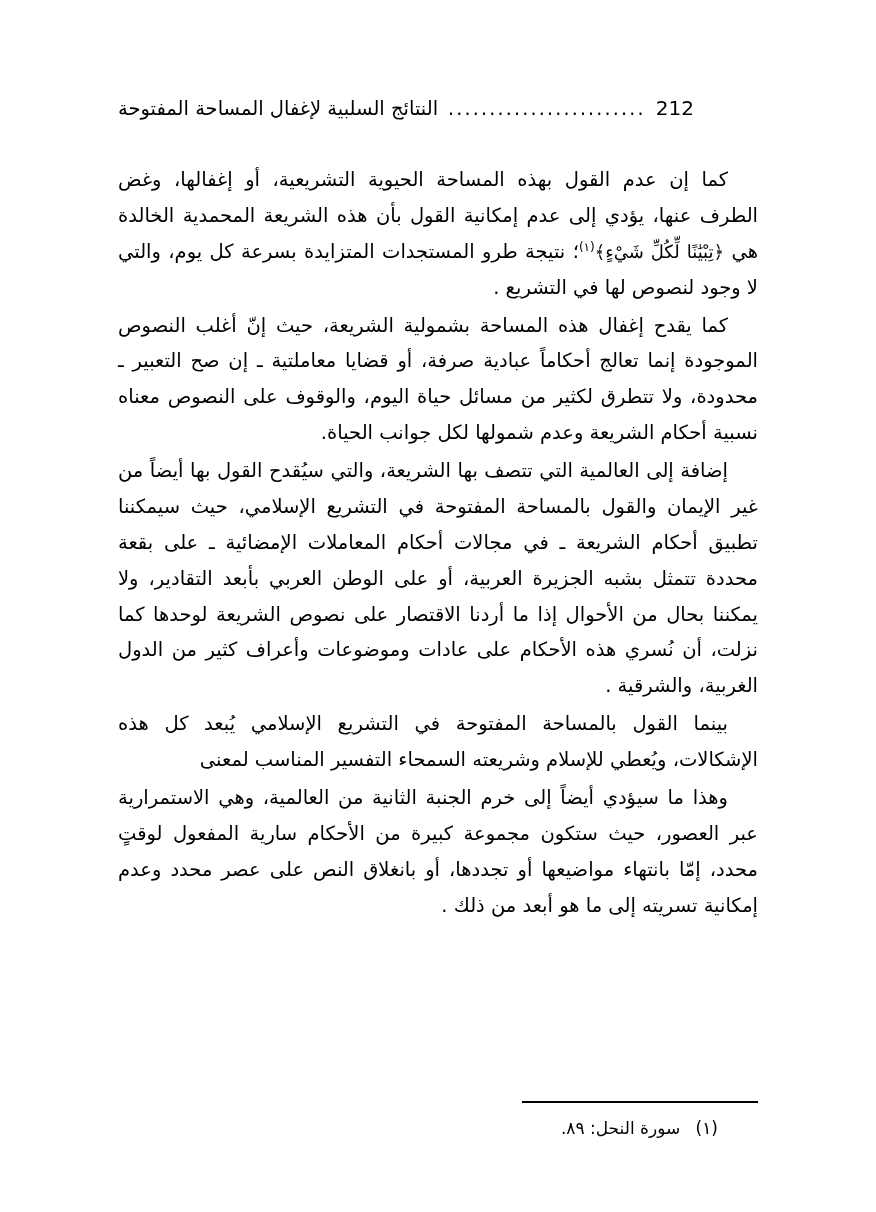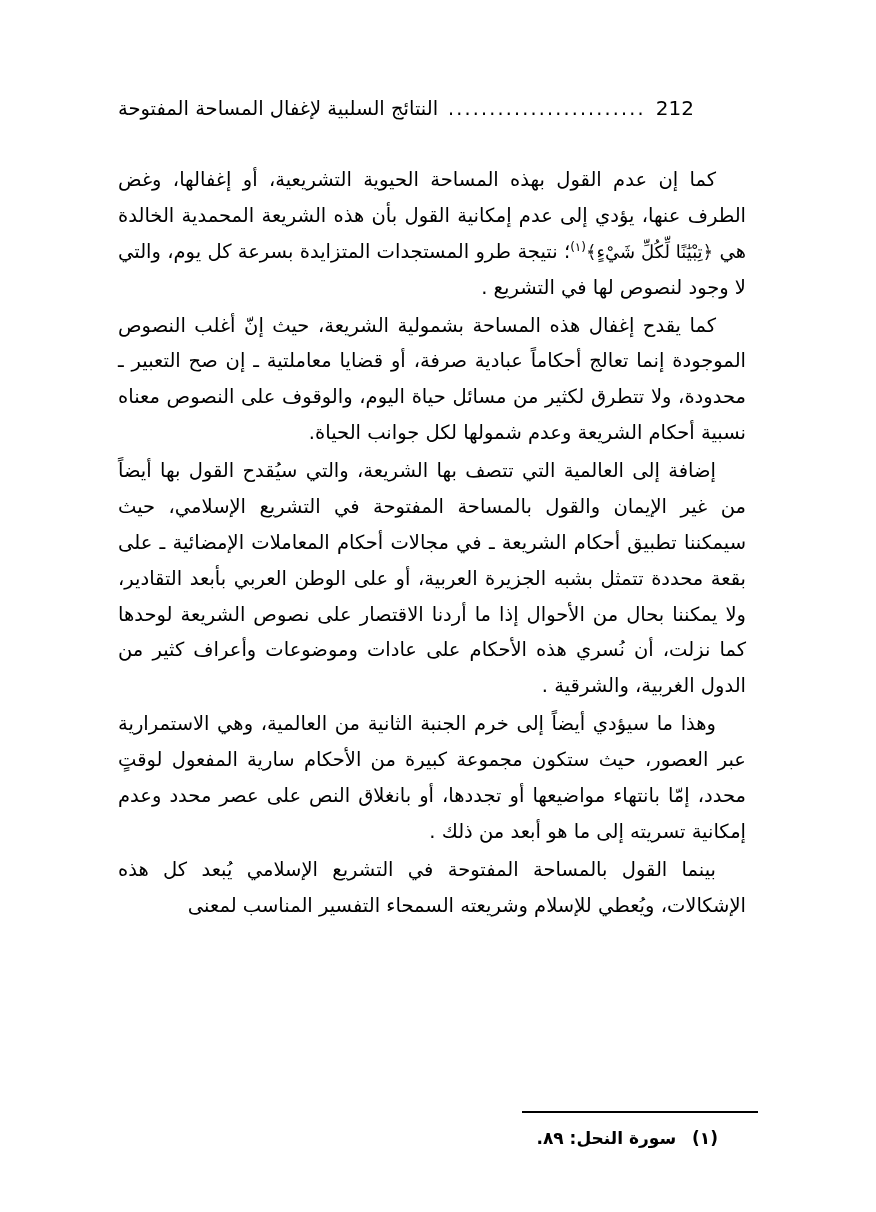--- a/index.html
+++ b/index.html
@@ -42,42 +42,41 @@
   .header-dots {
     flex: 0 0 auto;
     margin: 0 10px 0 10px;
     letter-spacing: 2.2px;
     font-size: 19px;
   }
   .header-page {
     font-size: 20px;
   }
   .body-text p {
-    margin: 0 12px 2px 0;
+    margin: 0 0 2px 0;
     font-size: 19.5px;
     line-height: 1.84;
     text-align: justify;
     text-justify: inter-word;
     text-indent: 30px;
   }
   .quran {
     font-family: "DejaVu Serif", "Liberation Serif", serif;
     font-size: 18px;
   }
   sup.fn {
     font-size: 12px;
     vertical-align: super;
   }
   .footnote-area {
     position: absolute;
     right: 118px;
     left: 118px;
-    bottom: 60px;
+    bottom: 70px;
     direction: rtl;
-    font-weight: bold;
   }
   .footnote-rule {
     width: 236px;
     height: 1.6px;
     background: #000;
     margin: 0 0 12px auto;
   }
   .footnote-text {
     font-size: 17px;
     line-height: 1.6;
@@ -100,23 +99,23 @@
   </div>
 
   <div class="body-text">
 
     <p><span>كما إن عدم القول بهذه المساحة الحيوية التشريعية، أو إغفالها، وغض الطرف عنها، يؤدي إلى عدم إمكانية القول بأن هذه الشريعة المحمدية الخالدة هي </span><span class="quran">﴿تِبْيَٰنًا لِّكُلِّ شَيْءٍ﴾</span><sup class="fn">(١)</sup><span>؛ نتيجة طرو المستجدات المتزايدة بسرعة كل يوم، والتي لا وجود لنصوص لها في التشريع .</span></p>
 
     <p>كما يقدح إغفال هذه المساحة بشمولية الشريعة، حيث إنّ أغلب النصوص الموجودة إنما تعالج أحكاماً عبادية صرفة، أو قضايا معاملتية ـ إن صح التعبير ـ محدودة، ولا تتطرق لكثير من مسائل حياة اليوم، والوقوف على النصوص معناه نسبية أحكام الشريعة وعدم شمولها لكل جوانب الحياة.</p>
 
     <p>إضافة إلى العالمية التي تتصف بها الشريعة، والتي سيُقدح القول بها أيضاً من غير الإيمان والقول بالمساحة المفتوحة في التشريع الإسلامي، حيث سيمكننا تطبيق أحكام الشريعة ـ في مجالات أحكام المعاملات الإمضائية ـ على بقعة محددة تتمثل بشبه الجزيرة العربية، أو على الوطن العربي بأبعد التقادير، ولا يمكننا بحال من الأحوال إذا ما أردنا الاقتصار على نصوص الشريعة لوحدها كما نزلت، أن نُسري هذه الأحكام على عادات وموضوعات وأعراف كثير من الدول الغربية، والشرقية .</p>
 
+    <p>بينما القول بالمساحة المفتوحة في التشريع الإسلامي يُبعد كل هذه الإشكالات، ويُعطي للإسلام وشريعته السمحاء التفسير المناسب لمعنى</p>
+
     <p>وهذا ما سيؤدي أيضاً إلى خرم الجنبة الثانية من العالمية، وهي الاستمرارية عبر العصور، حيث ستكون مجموعة كبيرة من الأحكام سارية المفعول لوقتٍ محدد، إمّا بانتهاء مواضيعها أو تجددها، أو بانغلاق النص على عصر محدد وعدم إمكانية تسريته إلى ما هو أبعد من ذلك .</p>
-
-    <p>بينما القول بالمساحة المفتوحة في التشريع الإسلامي يُبعد كل هذه الإشكالات، ويُعطي للإسلام وشريعته السمحاء التفسير المناسب لمعنى</p>
 
   </div>
 
   <div class="footnote-area">
     <div class="footnote-rule"></div>
     <div class="footnote-text">
       <span class="footnote-num">(١)</span>
       <span>سورة النحل: ٨٩.</span>
     </div>
   </div>

